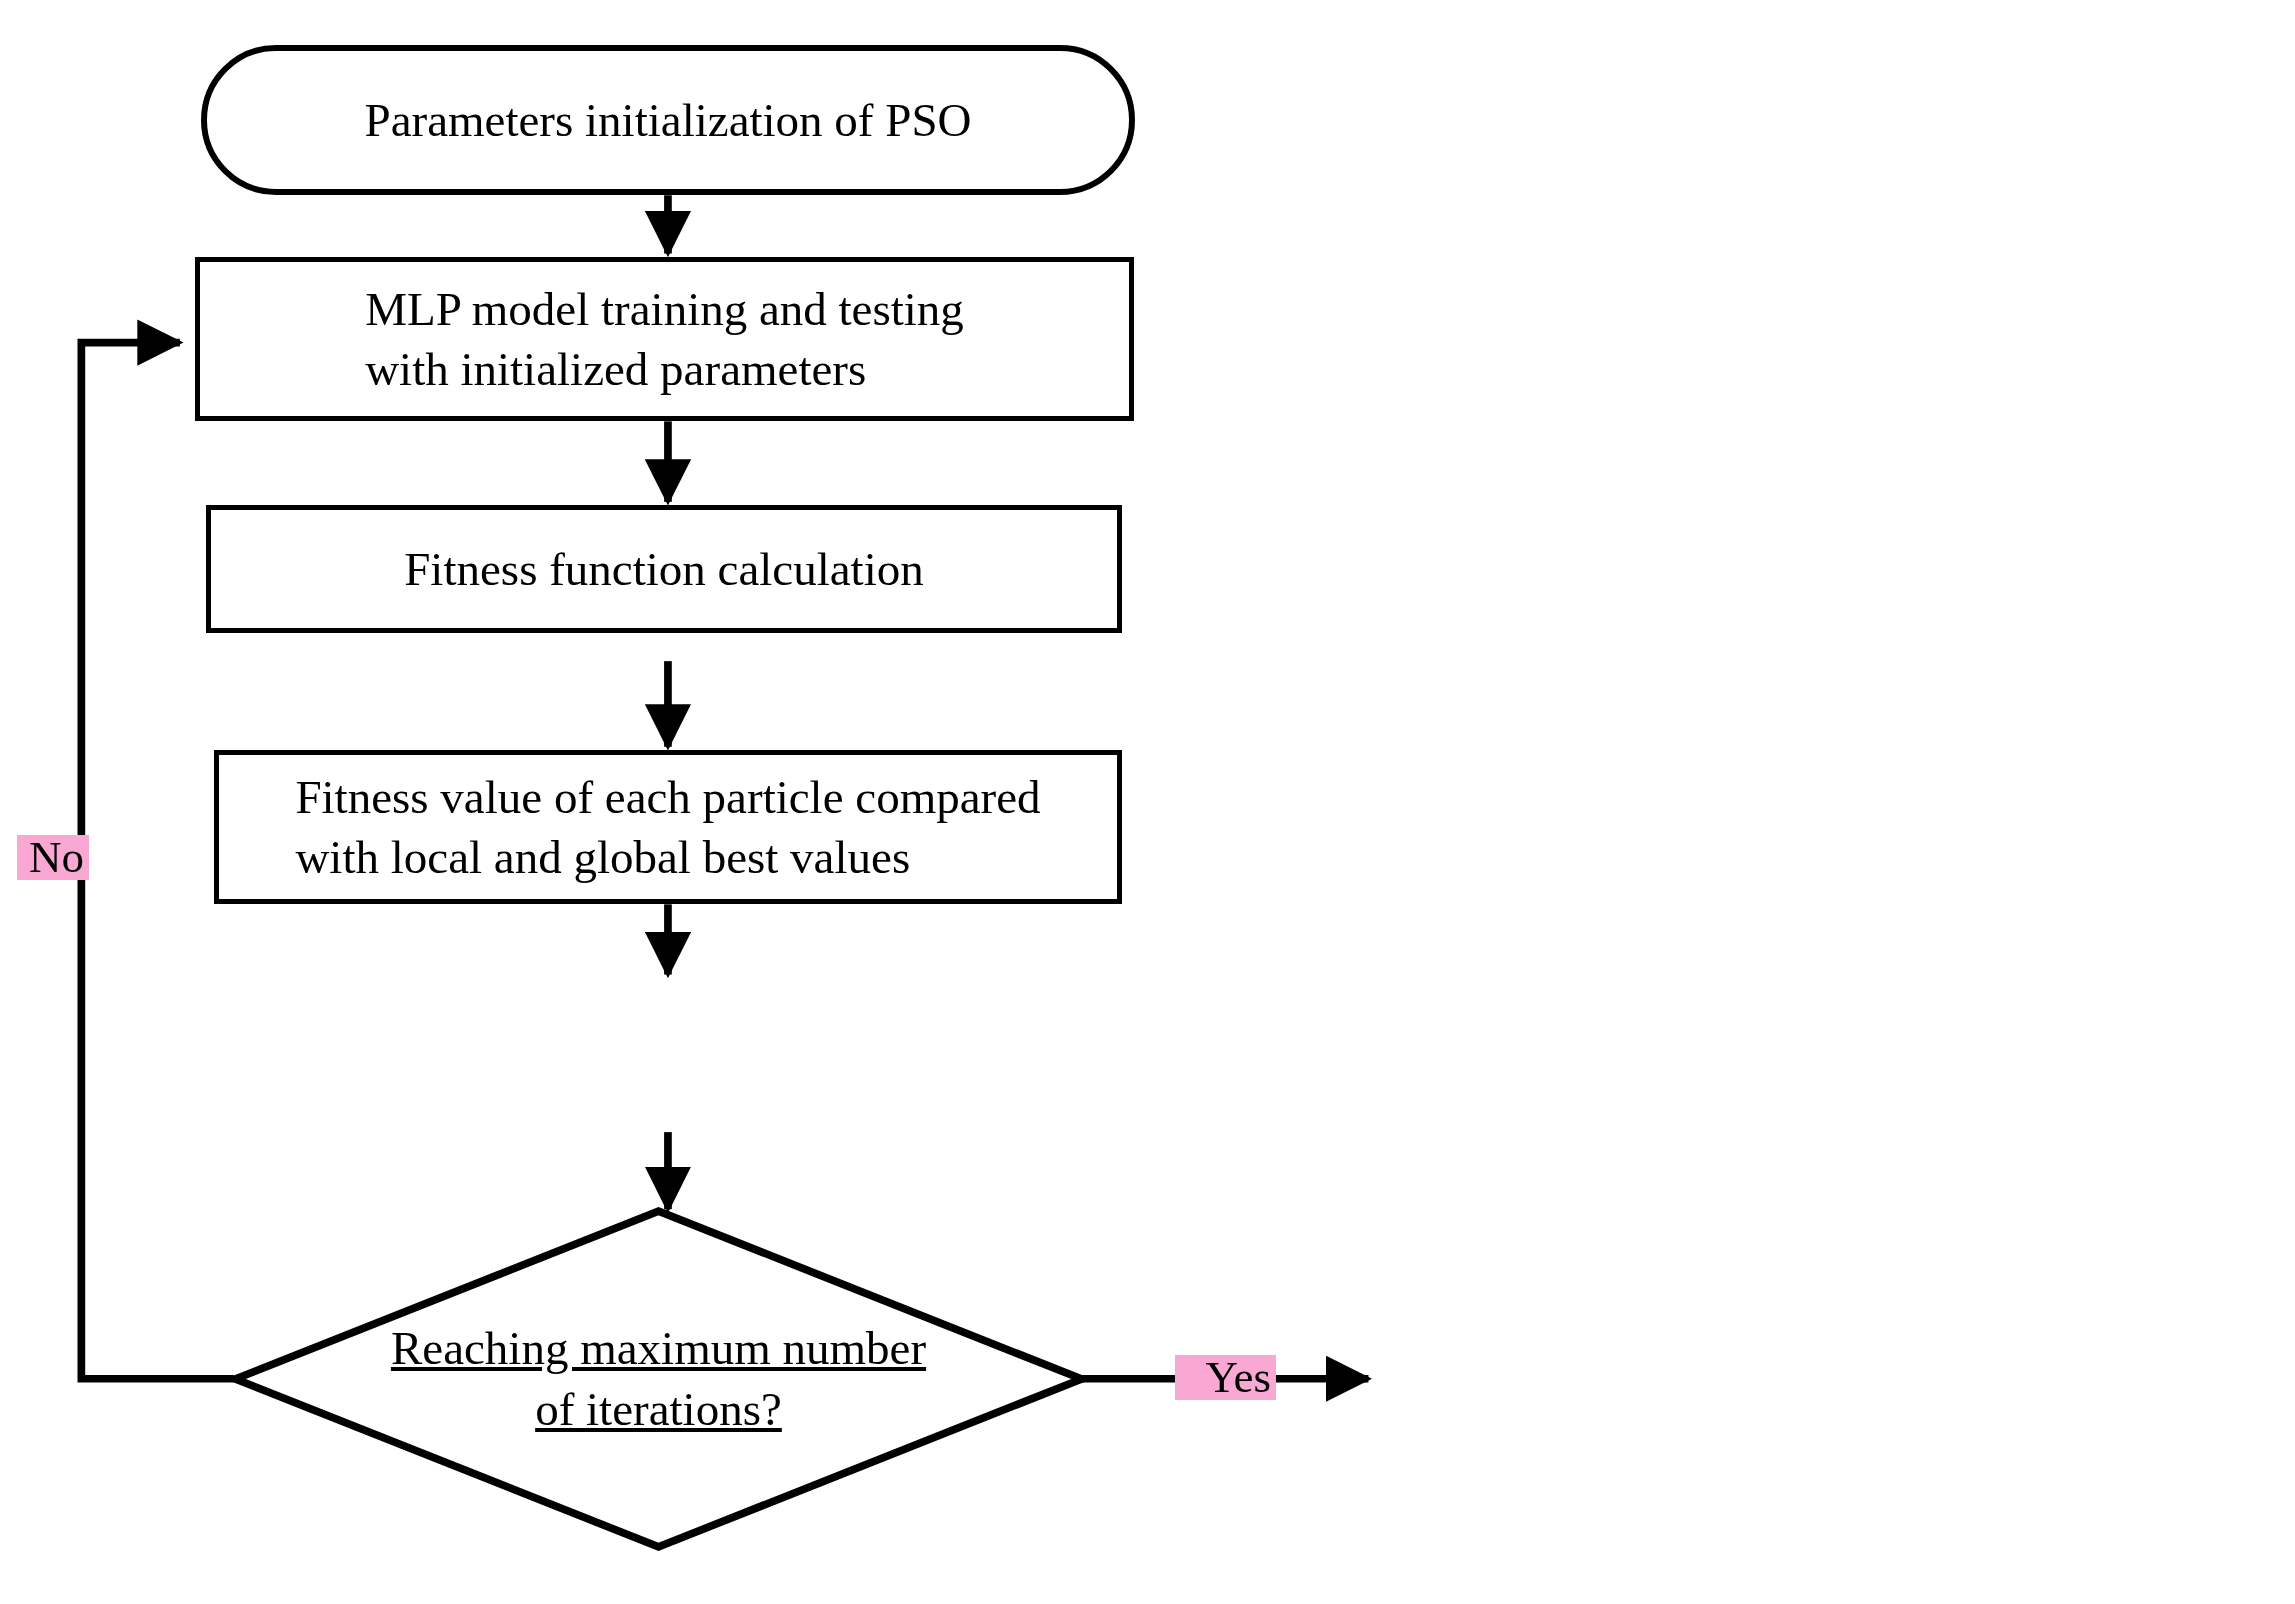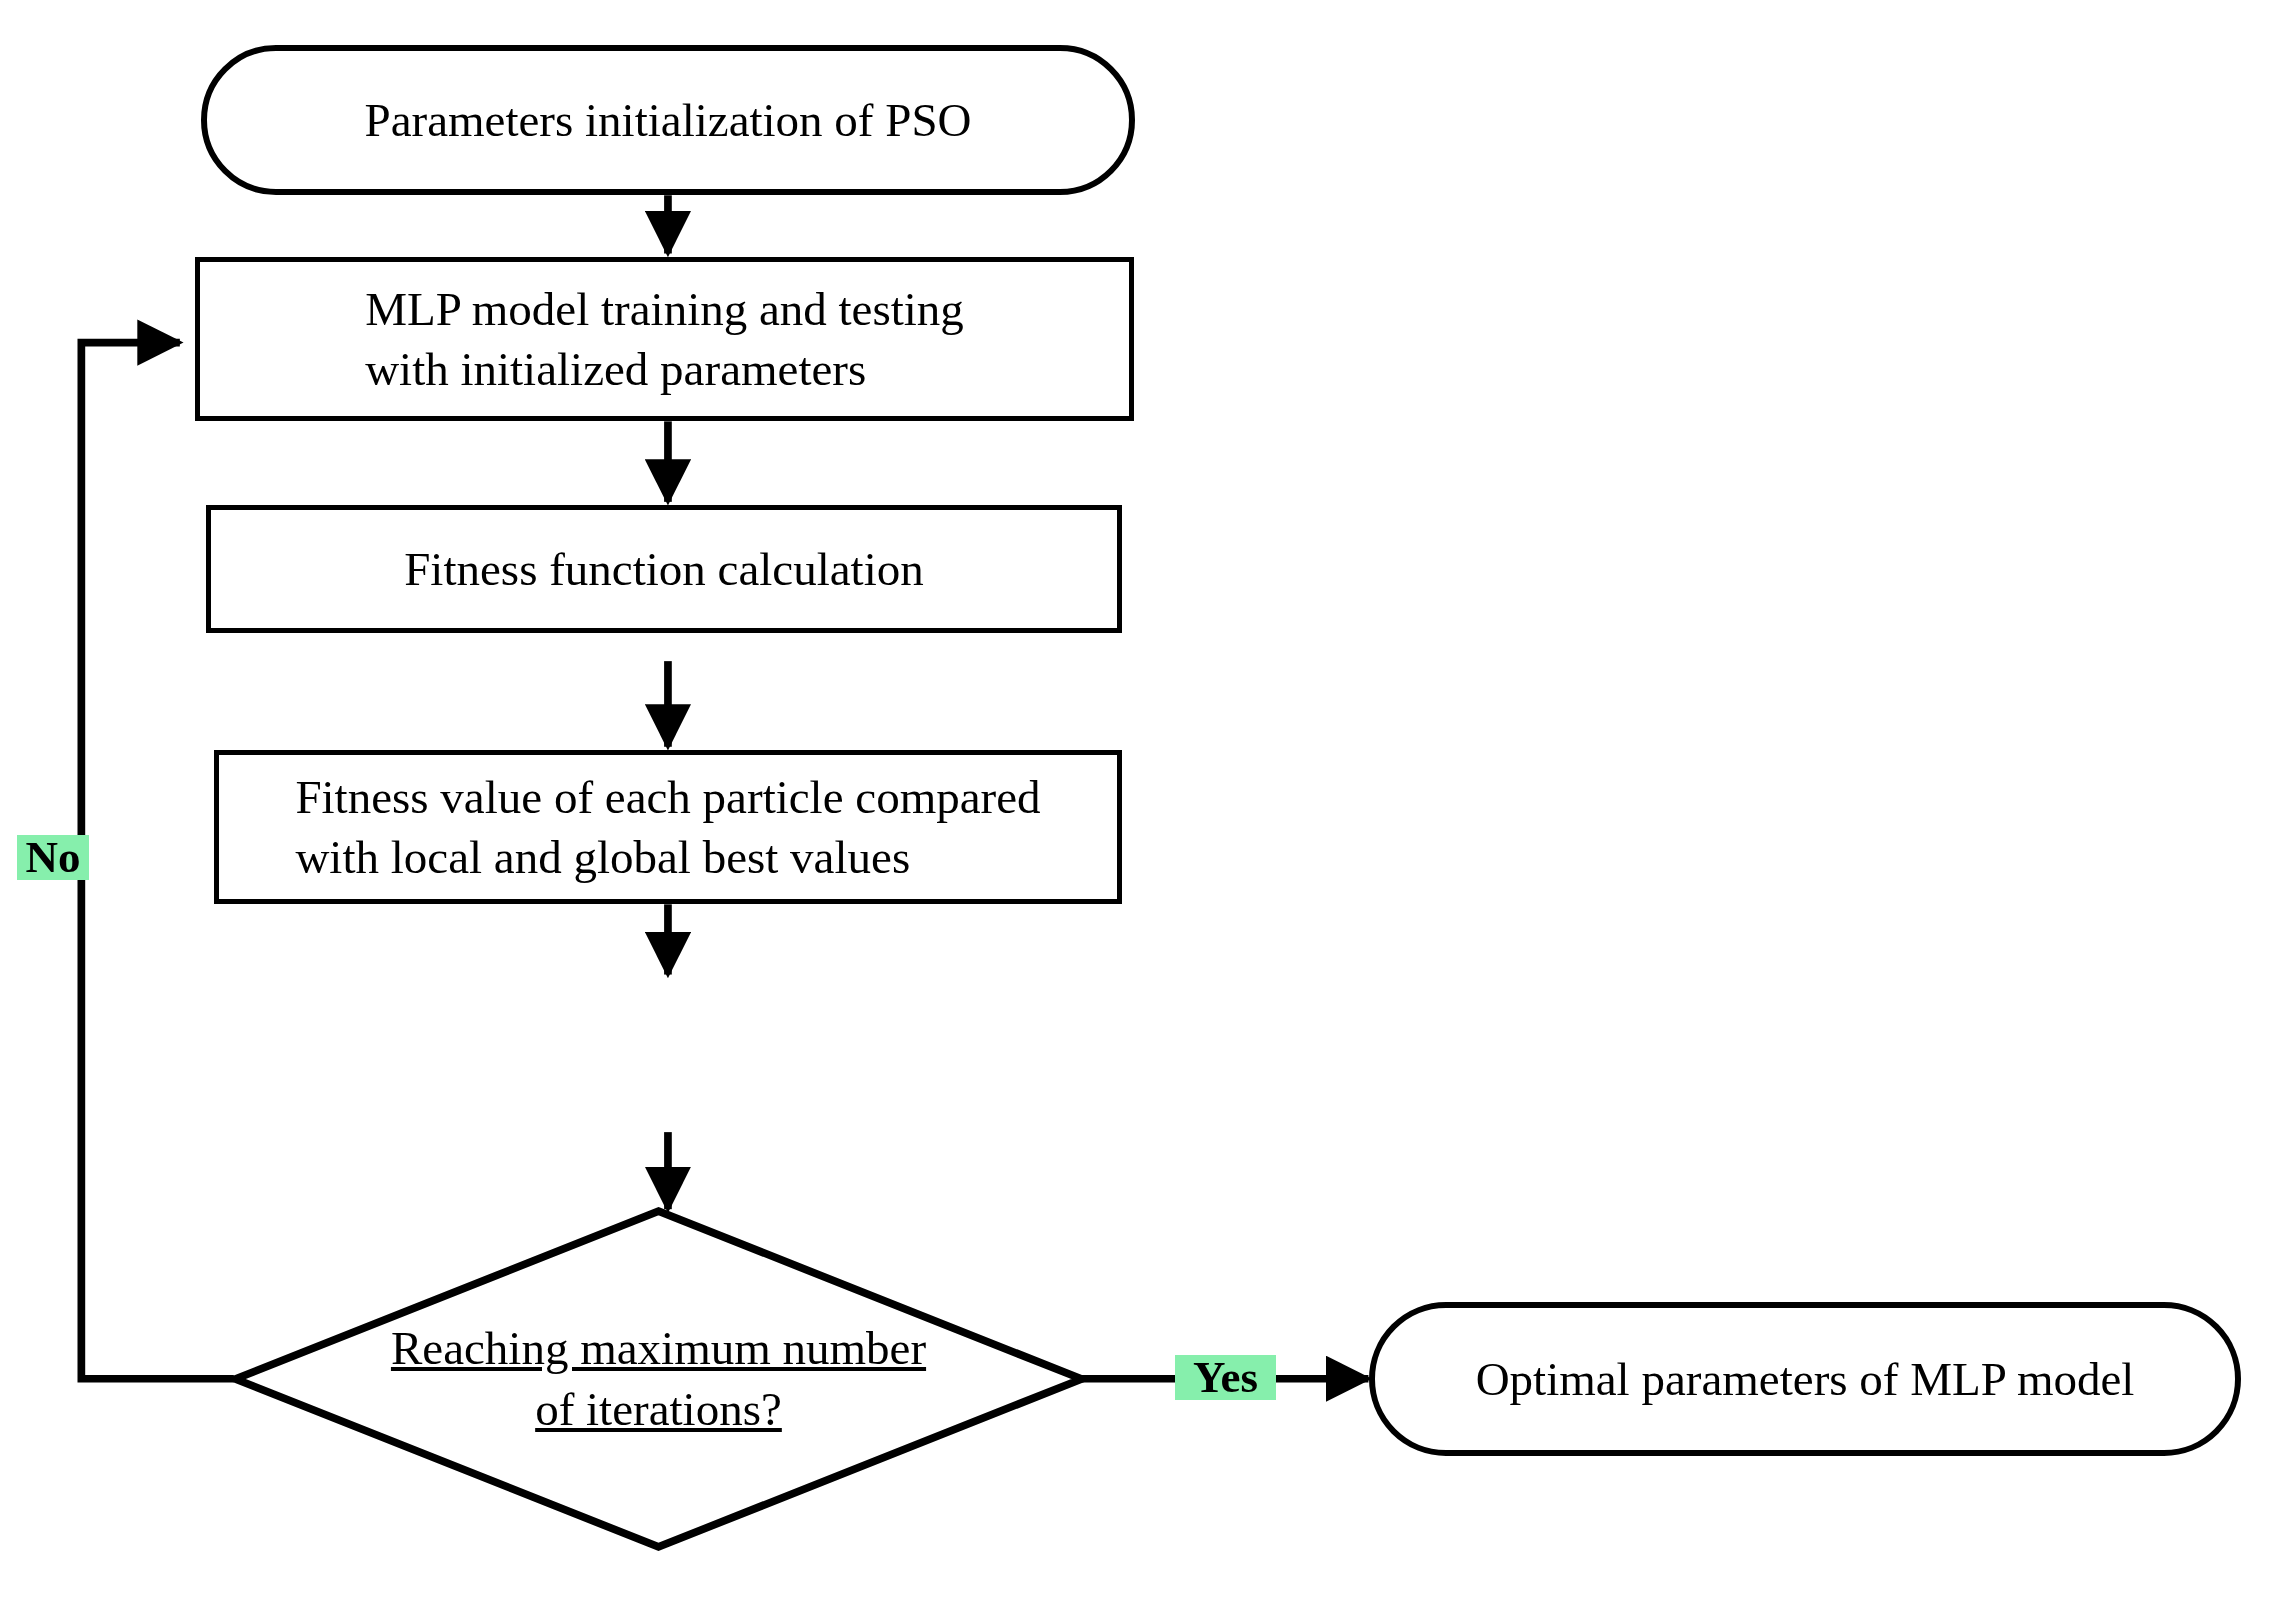--- a/index.html
+++ b/index.html
@@ -65,25 +65,24 @@
     position: relative;
     z-index: 3;
     text-align: center;
     line-height: 1.30;
     white-space: pre-line;
     text-decoration: underline;
   }
   .edge-label {
     position: absolute;
     z-index: 3;
-    background: #86efac;
-    text-align: center;
+    background: #f9a8d4;
+    text-align: right;
     line-height: 1;
     padding: 0 5.1px;
-    font-weight: bold;
   }
   .t55 { font-size: 47px; }
   .t52 { font-size: 45px; }
 </style>
 </head>
 <body>
 
 <div id="canvas">
 
   <svg id="edges" viewBox="0 0 2680 1873" xmlns="http://www.w3.org/2000/svg">
@@ -130,23 +129,20 @@
 
 
   <div class="decision-wrap" style="left:230px; top:1206px; width:857px; height:346px;">
     <svg width="857" height="346" viewBox="0 0 1000 404" xmlns="http://www.w3.org/2000/svg">
       <polygon points="500,6 994,202 500,398 6,202" fill="#ffffff" stroke="#000000" stroke-width="9"></polygon>
     </svg>
     <span class="decision-label t55">Reaching maximum number
 of iterations?</span>
   </div>
 
-  <div class="node term" style="left:1369px; top:1302px; width:872px; height:154px;">
-    <span class="label t55">Optimal parameters of MLP model</span>
-  </div>
 
   <div class="edge-label t52" style="left:17px; top:835px; width:62px;">
     <span>No</span>
   </div>
 
   <div class="edge-label t52" style="left:1175px; top:1355px; width:91px;">
     <span>Yes</span>
   </div>
 
 </div>

